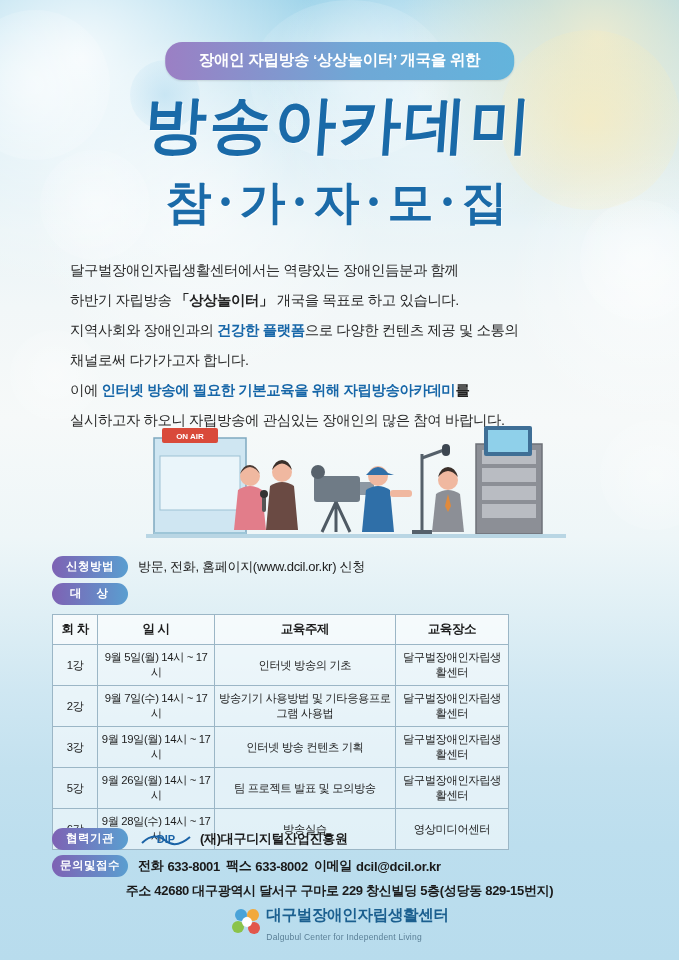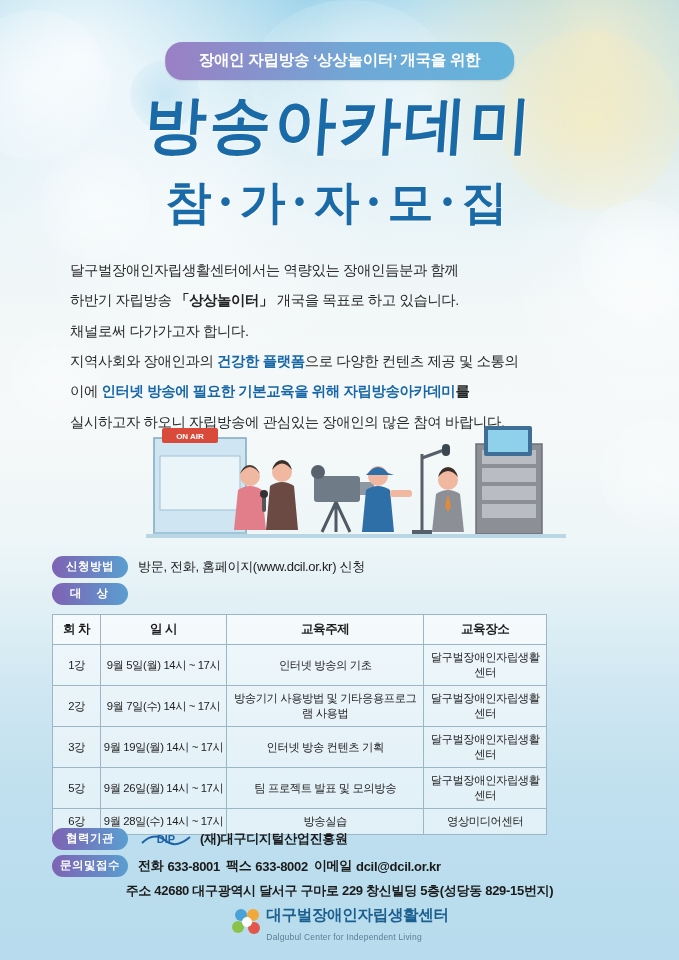--- a/index.html
+++ b/index.html
@@ -86,21 +86,21 @@
   .intro {
     position: absolute; left: 70px; right: 70px; top: 255px;
     text-align: left;
     color: #2a2a2a;
     font-size: 14.4px;
     line-height: 30px;
     letter-spacing: -0.4px;
   }
   .intro b { font-weight: bold; }
   .hl-blue { color: #1666a8; font-weight: bold; }
-  .hl-dark { color: #222; font-weight: bold; font-family: Liberation Mono, monospace; }
+  .hl-dark { color: #222; font-weight: bold; }
 
   
   .illus { position: absolute; left: 0; right: 0; top: 424px; height: 130px; margin-left: 32px; }
   .illus svg { display: block; margin: 0 auto; }
 
   
   .panel {
     position: absolute; left: 52px; top: 556px; width: 575px;
   }
   .info-row { display: flex; align-items: center; margin-bottom: 5px; }
@@ -120,21 +120,21 @@
   .tag.wide { letter-spacing: 6px; padding-left: 12px; }
   .info-val { font-size: 13px; color: #222; letter-spacing: -0.3px; }
   .info-val.big {
     font-size: 19px; font-weight: bold; color: #1a1a1a;
     font-style: italic; letter-spacing: -0.5px;
   }
 
   
   table.schedule {
     margin-top: 9px;
-    width: 495px;
+    width: 457px;
     border-collapse: collapse;
     background: rgba(255,255,255,0.55);
   }
   table.schedule th, table.schedule td {
     border: 1px solid #9bb6c6;
     text-align: center;
     font-size: 11.3px;
     color: #1d1d1d;
     padding: 5px 2px;
     letter-spacing: -0.4px;
@@ -182,22 +182,22 @@
   <div class="bokeh b8"></div>
 
   <div class="ribbon">장애인 자립방송 ‘상상놀이터’ 개국을 위한</div>
 
   <div class="title-main">방송아카데미</div>
   <div class="title-sub">참·가·자·모·집</div>
 
   <div class="intro">
     <div>달구벌장애인자립생활센터에서는 역량있는 장애인듬분과 함께</div>
     <div><span>하반기 자립방송 </span><b class="hl-dark">「상상놀이터」</b><span> 개국을 목표로 하고 있습니다.</span></div>
+    <div><span>지역사회와 장애인과의 </span><b class="hl-blue">건강한 플랫폼</b><span>으로 다양한 컨텐츠 제공 및 소통의</span></div>
     <div>채널로써 다가가고자 합니다.</div>
-    <div><span>지역사회와 장애인과의 </span><b class="hl-blue">건강한 플랫폼</b><span>으로 다양한 컨텐츠 제공 및 소통의</span></div>
     <div><span>이에 </span><b class="hl-blue">인터넷 방송에 필요한 기본교육을 위해 자립방송아카데미</b><span class="hl-dark">를</span></div>
     <div>실시하고자 하오니 자립방송에 관심있는 장애인의 많은 참여 바랍니다.</div>
   </div>
 
   <div class="illus">
     <svg width="420" height="128" viewBox="0 0 420 128">
 
       <rect x="8" y="14" width="92" height="96" fill="#cfe6f2" stroke="#7fa9c0" stroke-width="1.5"></rect>
       <rect x="14" y="32" width="80" height="54" fill="#eaf5fa" stroke="#9dc1d4" stroke-width="1"></rect>
       <rect x="16" y="4" width="56" height="15" rx="2" fill="#d94a3a"></rect>

